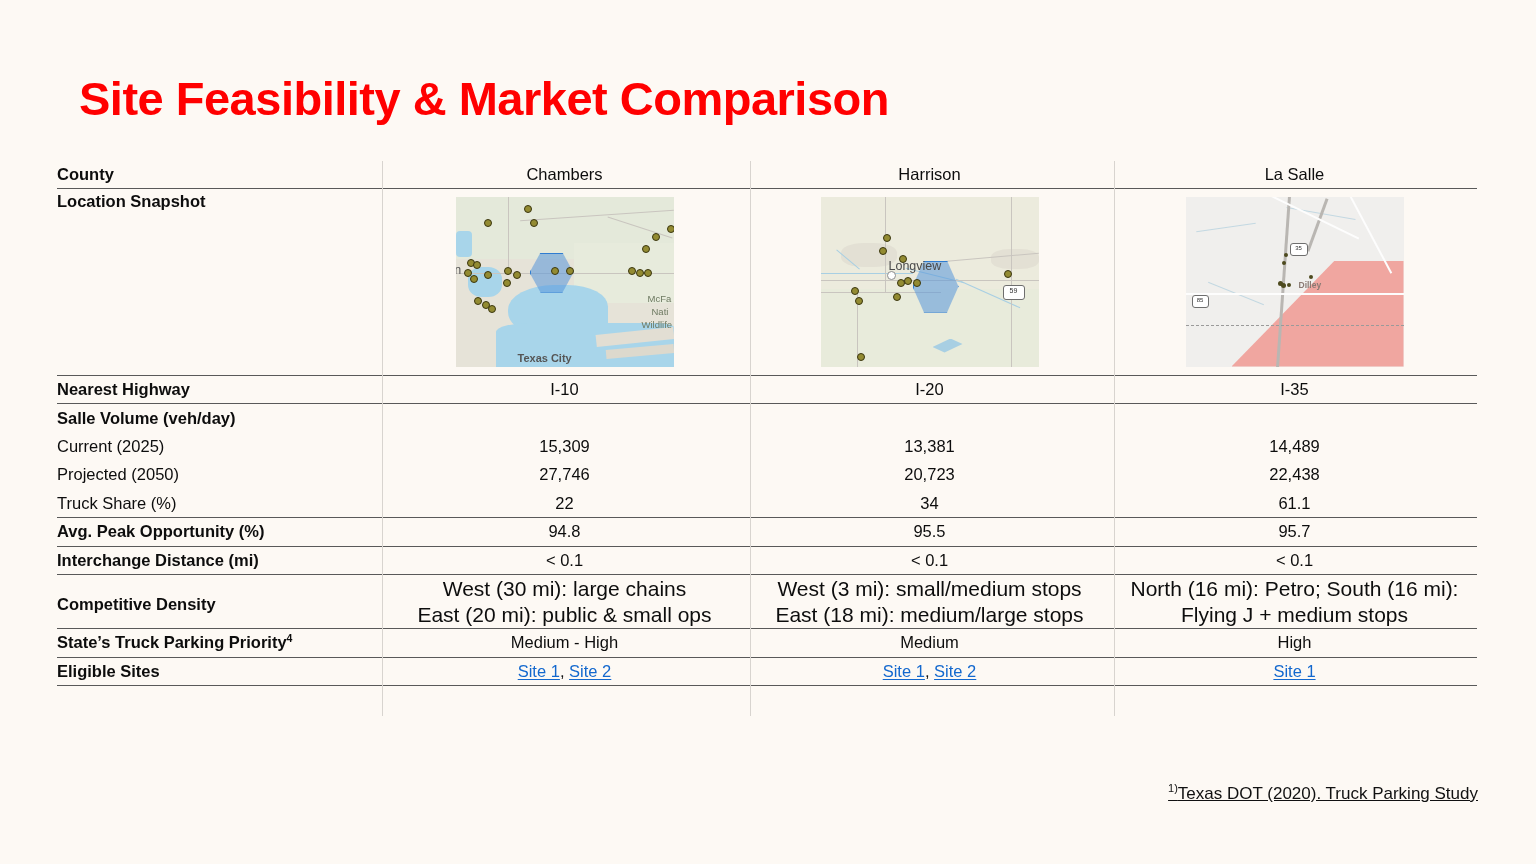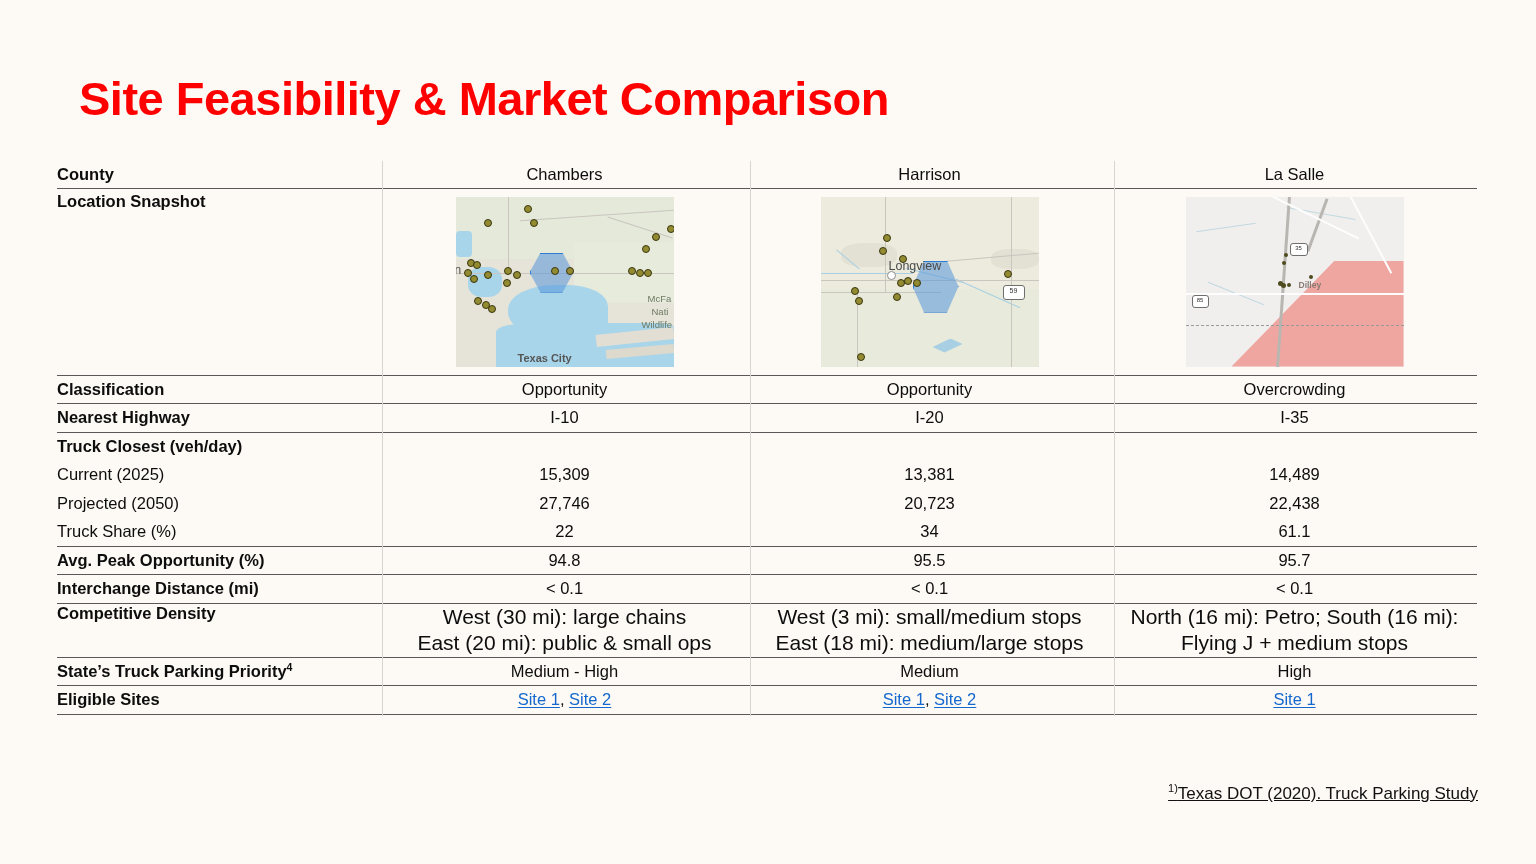--- a/index.html
+++ b/index.html
@@ -293,36 +293,30 @@
             <div class="shield" style="left:104px;top:46px;width:16px;height:11px;font-size:6px;line-height:9px">
               <span>35</span>
             </div>
             <div class="shield" style="left:6px;top:98px;width:15px;height:11px;font-size:6px;line-height:9px">
               <span>85</span>
             </div>
           </div>
         </td>
       </tr>
 
-      <tr class="row-std rule-bot">
-        <td class="lbl">Classification</td>
-        <td class="val">Opportunity</td>
-        <td class="val">Opportunity</td>
-        <td class="val">Overcrowding</td>
-      </tr>
 
       <tr class="row-std rule-bot">
         <td class="lbl">Nearest Highway</td>
         <td class="val">I-10</td>
         <td class="val">I-20</td>
         <td class="val">I-35</td>
       </tr>
 
       <tr class="row-std">
-        <td class="lbl">Truck Closest (veh/day)</td>
+        <td class="lbl">Salle Volume (veh/day)</td>
         <td class="val"></td>
         <td class="val"></td>
         <td class="val"></td>
       </tr>
 
       <tr class="row-std">
         <td class="lbl sub">Current (2025)</td>
         <td class="val">15,309</td>
         <td class="val">13,381</td>
         <td class="val">14,489</td>
@@ -350,21 +344,21 @@
       </tr>
 
       <tr class="row-std rule-bot">
         <td class="lbl">Interchange Distance (mi)</td>
         <td class="val">&lt; 0.1</td>
         <td class="val">&lt; 0.1</td>
         <td class="val">&lt; 0.1</td>
       </tr>
 
       <tr class="row-two rule-bot">
-        <td class="lbl" style="vertical-align:top;padding-top:0">Competitive Density</td>
+        <td class="lbl" style="vertical-align:top;padding-top:20px">Competitive Density</td>
         <td class="twoline">
           <div>West (30 mi): large chains</div>
           <div>East (20 mi): public &amp; small ops</div>
         </td>
         <td class="twoline">
           <div>West (3 mi): small/medium stops</div>
           <div>East (18 mi): medium/large stops</div>
         </td>
         <td class="twoline">
           <div>North (16 mi): Petro; South (16 mi):</div>

